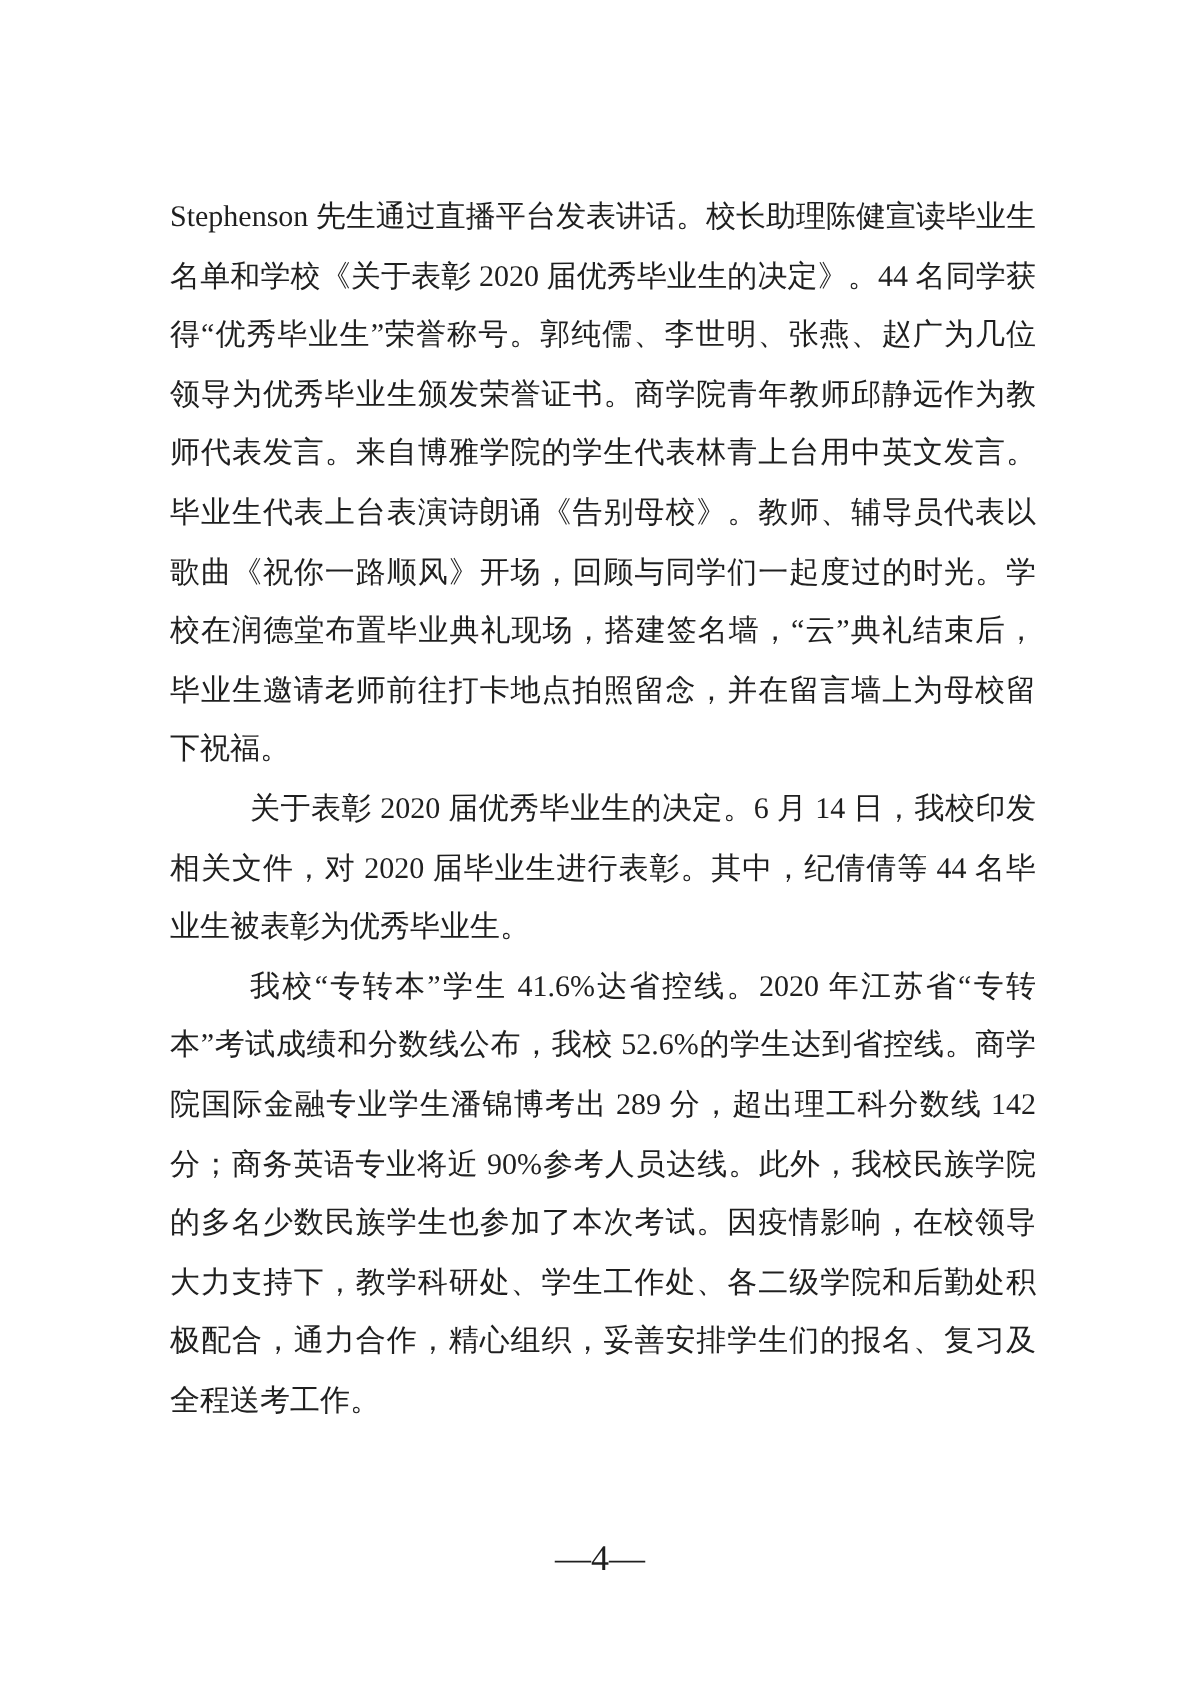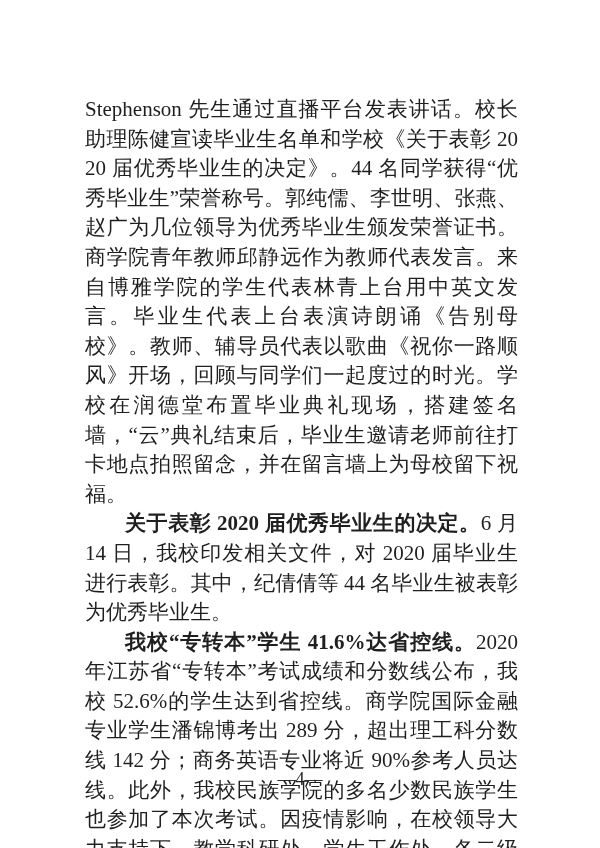--- a/index.html
+++ b/index.html
@@ -17,31 +17,31 @@
     color: #1f1f1f;
   }
   .content {
     position: absolute;
     left: 85px;
     top: 95px;
     width: 433px;
   }
   .para {
     margin: 0;
-    font-size: 21px;
+    font-size: 15px;
     line-height: 29.6px;
     text-align: justify;
     text-justify: inter-ideograph;
     word-break: break-all;
   }
   .para.indent {
     text-indent: 40px;
   }
   .bold-lead {
-    font-weight: 700;
+    font-weight: 400;
   }
   .pagenum {
     position: absolute;
     top: 768px;
     left: 0;
     width: 600px;
     text-align: center;
     font-size: 18px;
     line-height: 22px;
     color: #1f1f1f;

